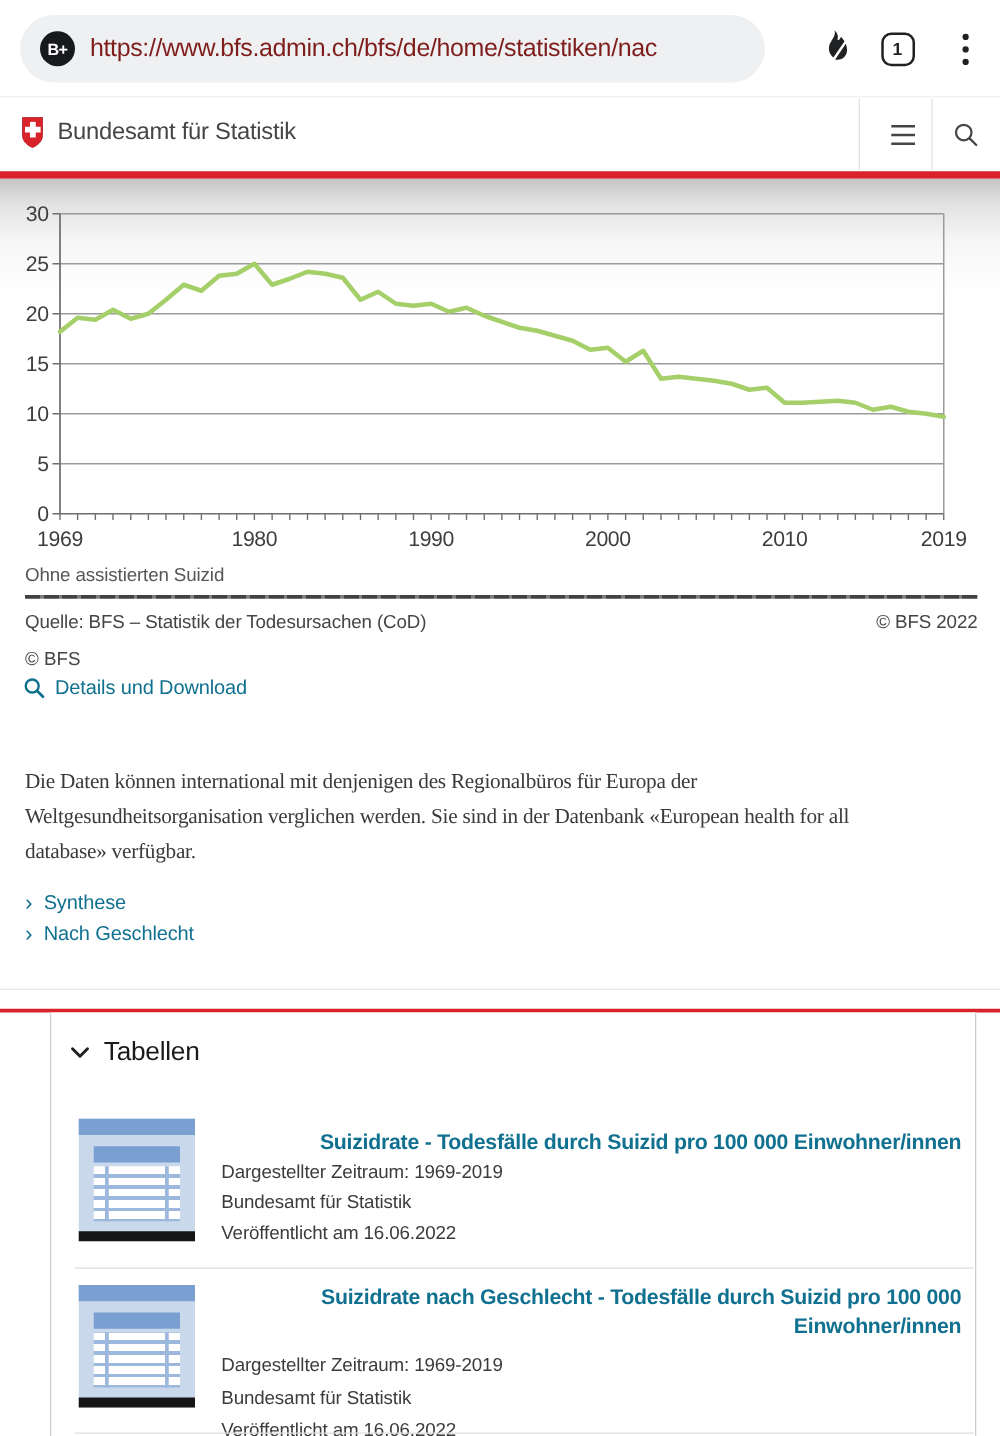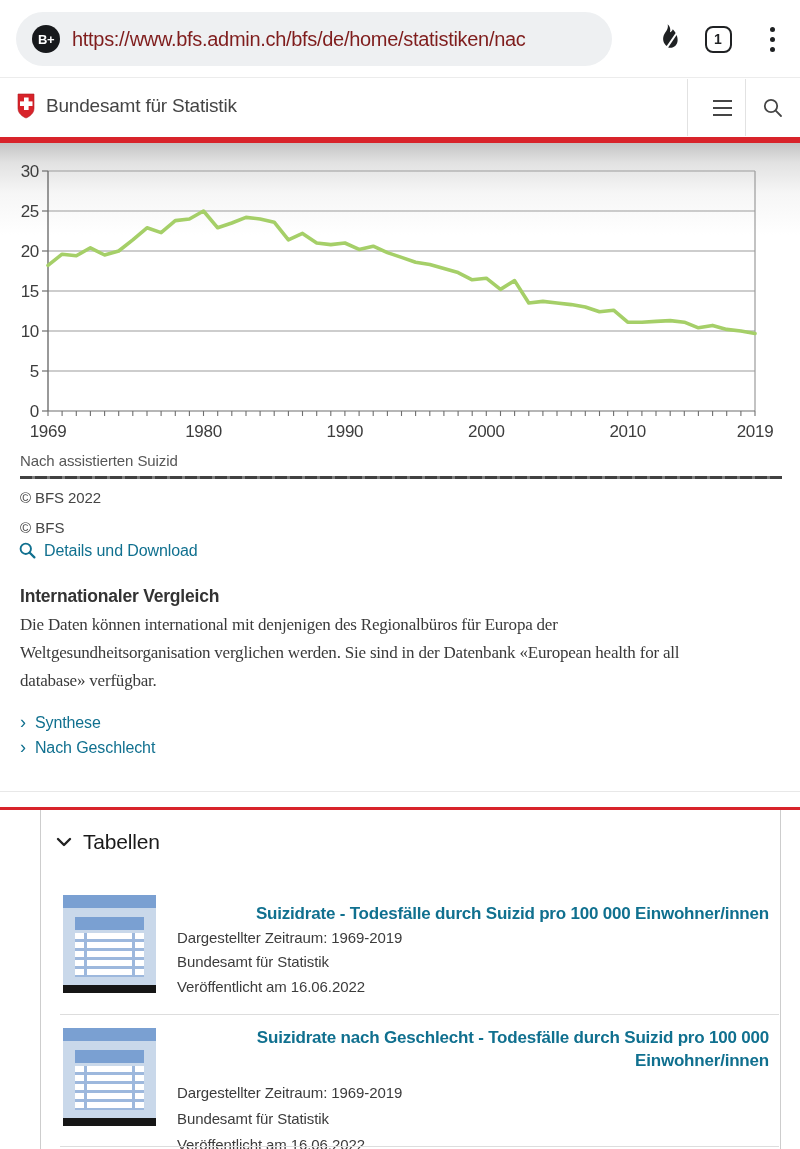--- a/index.html
+++ b/index.html
@@ -197,39 +197,39 @@
         <line x1="740.9" y1="266" x2="740.9" y2="271" stroke="#6e6e6e" stroke-width="1.1"></line>
         <line x1="755.0" y1="266" x2="755.0" y2="271" stroke="#6e6e6e" stroke-width="1.1"></line>
         <text class="xtick" x="48.0" y="292" text-anchor="middle">1969</text>
         <text class="xtick" x="203.5" y="292" text-anchor="middle">1980</text>
         <text class="xtick" x="344.9" y="292" text-anchor="middle">1990</text>
         <text class="xtick" x="486.3" y="292" text-anchor="middle">2000</text>
         <text class="xtick" x="627.7" y="292" text-anchor="middle">2010</text>
         <text class="xtick" x="755.0" y="292" text-anchor="middle">2019</text>
         <polyline points="48.0,120.4 62.1,109.2 76.3,110.8 90.4,102.8 104.6,110.0 118.7,106.0 132.8,94.8 147.0,82.8 161.1,87.6 175.3,75.6 189.4,74.0 203.5,66.0 217.7,82.8 231.8,78.0 246.0,72.4 260.1,74.0 274.2,77.2 288.4,94.8 302.5,88.4 316.7,98.0 330.8,99.6 344.9,98.0 359.1,104.4 373.2,101.2 387.4,107.6 401.5,112.4 415.6,117.2 429.8,119.6 443.9,123.6 458.1,127.6 472.2,134.8 486.3,133.2 500.5,144.4 514.6,135.6 528.8,158.0 542.9,156.4 557.0,158.0 571.2,159.6 585.3,162.0 599.5,166.8 613.6,165.2 627.7,177.2 641.9,177.2 656.0,176.4 670.2,175.6 684.3,177.2 698.4,182.8 712.6,180.4 726.7,184.4 740.9,186.0 755.0,188.4" fill="none" stroke="#a5cf68" stroke-width="3.6" stroke-linejoin="round" stroke-linecap="round"></polyline>
       </svg>
-    <div class="chart-note">Nach assistierten Suizid</div>
+    <div class="chart-note">Ohne assistierten Suizid</div>
     <div class="dark-rule"></div>
   </div>
 
   <div class="source-row">
+    <span>Quelle: BFS – Statistik der Todesursachen (CoD)</span>
     <span>© BFS 2022</span>
   </div>
 
   <div class="bfs-copy">© BFS</div>
 
   <div class="details-link">
     <svg width="19" height="19" viewBox="0 0 22 22">
       <circle cx="9" cy="9" r="6" fill="none" stroke="#10708f" stroke-width="2.2"></circle>
       <line x1="13.6" y1="13.6" x2="19" y2="19" stroke="#10708f" stroke-width="2.6" stroke-linecap="round"></line>
     </svg>
     <span>Details und Download</span>
   </div>
 
-  <div class="section-heading">Internationaler Vergleich</div>
   <div class="section-body">Die Daten können international mit denjenigen des Regionalbüros für Europa der Weltgesundheitsorganisation verglichen werden. Sie sind in der Datenbank «European health for all database» verfügbar.</div>
 
   <div class="rel-link" style="top:714px">
     <span class="chev">›</span>
     <span>Synthese</span>
   </div>
   <div class="rel-link" style="top:739px">
     <span class="chev">›</span>
     <span>Nach Geschlecht</span>
   </div>

